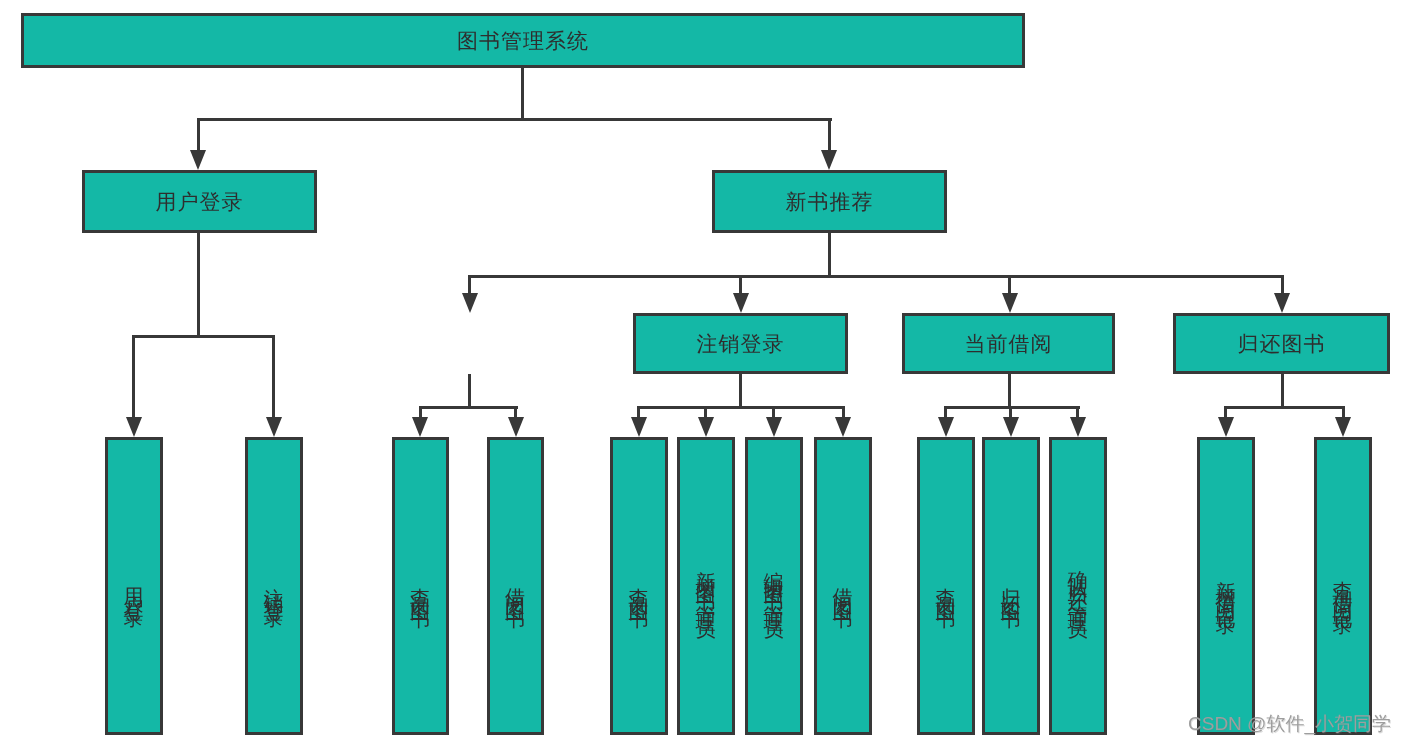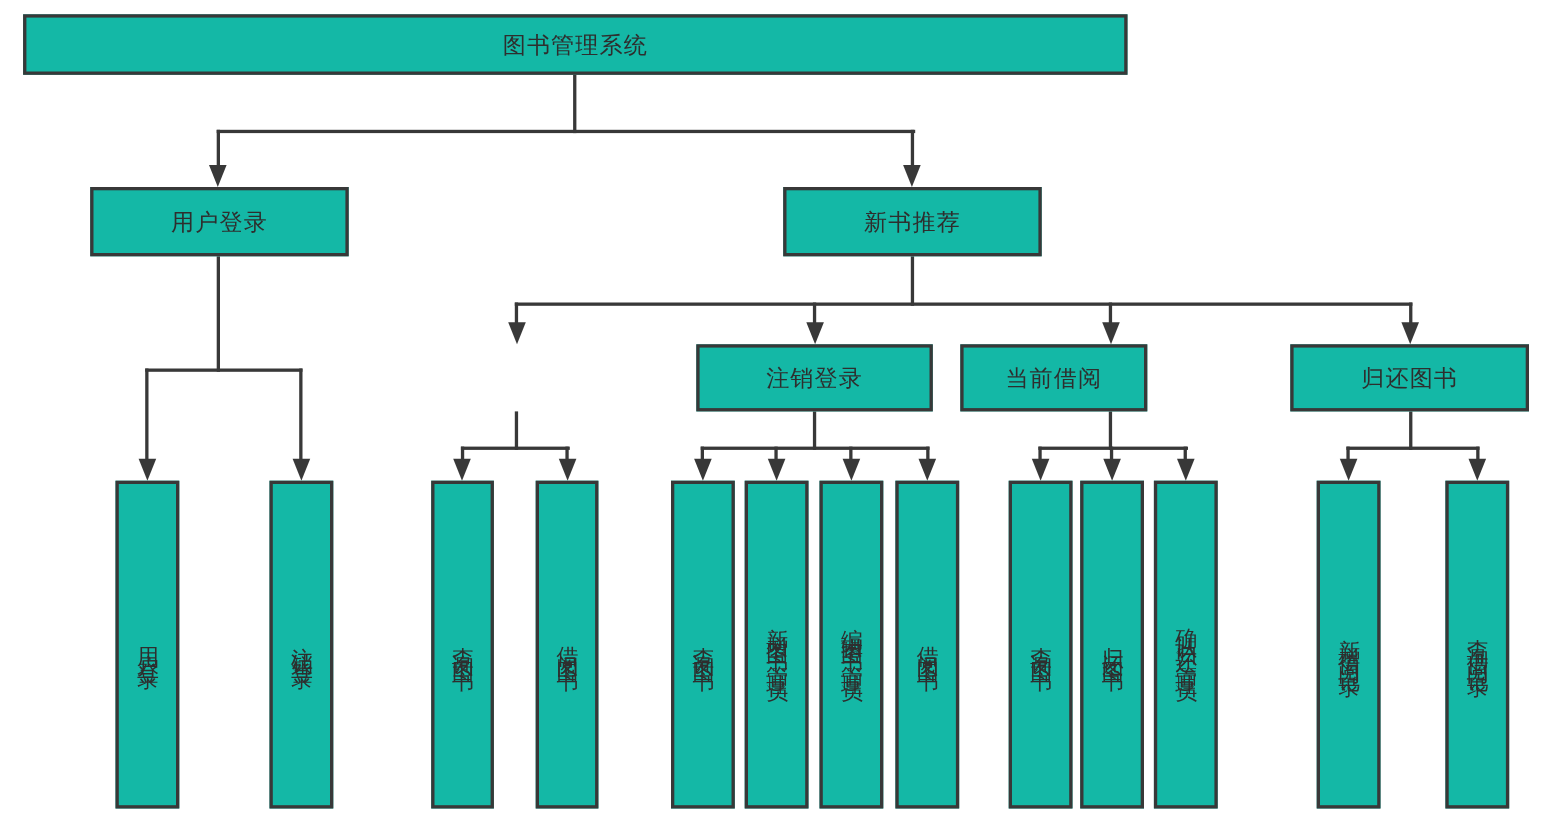--- a/index.html
+++ b/index.html
@@ -45,21 +45,21 @@
 
   <div class="box hlabel" style="left:712px;top:170px;width:235px;height:63px;">
     <span>新书推荐</span>
   </div>
 
 
   <div class="box hlabel" style="left:633px;top:313px;width:215px;height:61px;">
     <span>注销登录</span>
   </div>
 
-  <div class="box hlabel" style="left:873px;top:313px;width:170px;height:61px;">
+  <div class="box hlabel" style="left:902px;top:313px;width:213px;height:61px;">
     <span>当前借阅</span>
   </div>
 
   <div class="box hlabel" style="left:1173px;top:313px;width:217px;height:61px;">
     <span>归还图书</span>
   </div>
 
   <div class="box vbox" style="left:105px;top:437px;width:58px;height:298px;">
     <span>用户登录</span>
   </div>
@@ -164,14 +164,15 @@
   <div class="line" style="left:1076px;top:406px;width:3px;height:15px;"></div>
   <div class="arrow" style="left:1070px;top:417px;"></div>
 
   <div class="line" style="left:1281px;top:374px;width:3px;height:35px;"></div>
   <div class="line" style="left:1224px;top:406px;width:121px;height:3px;"></div>
   <div class="line" style="left:1224px;top:406px;width:3px;height:15px;"></div>
   <div class="arrow" style="left:1218px;top:417px;"></div>
   <div class="line" style="left:1342px;top:406px;width:3px;height:15px;"></div>
   <div class="arrow" style="left:1335px;top:417px;"></div>
 
+  <div class="watermark">CSDN @软件_小贺同学</div>
 
 </div>
 
 </body></html>

